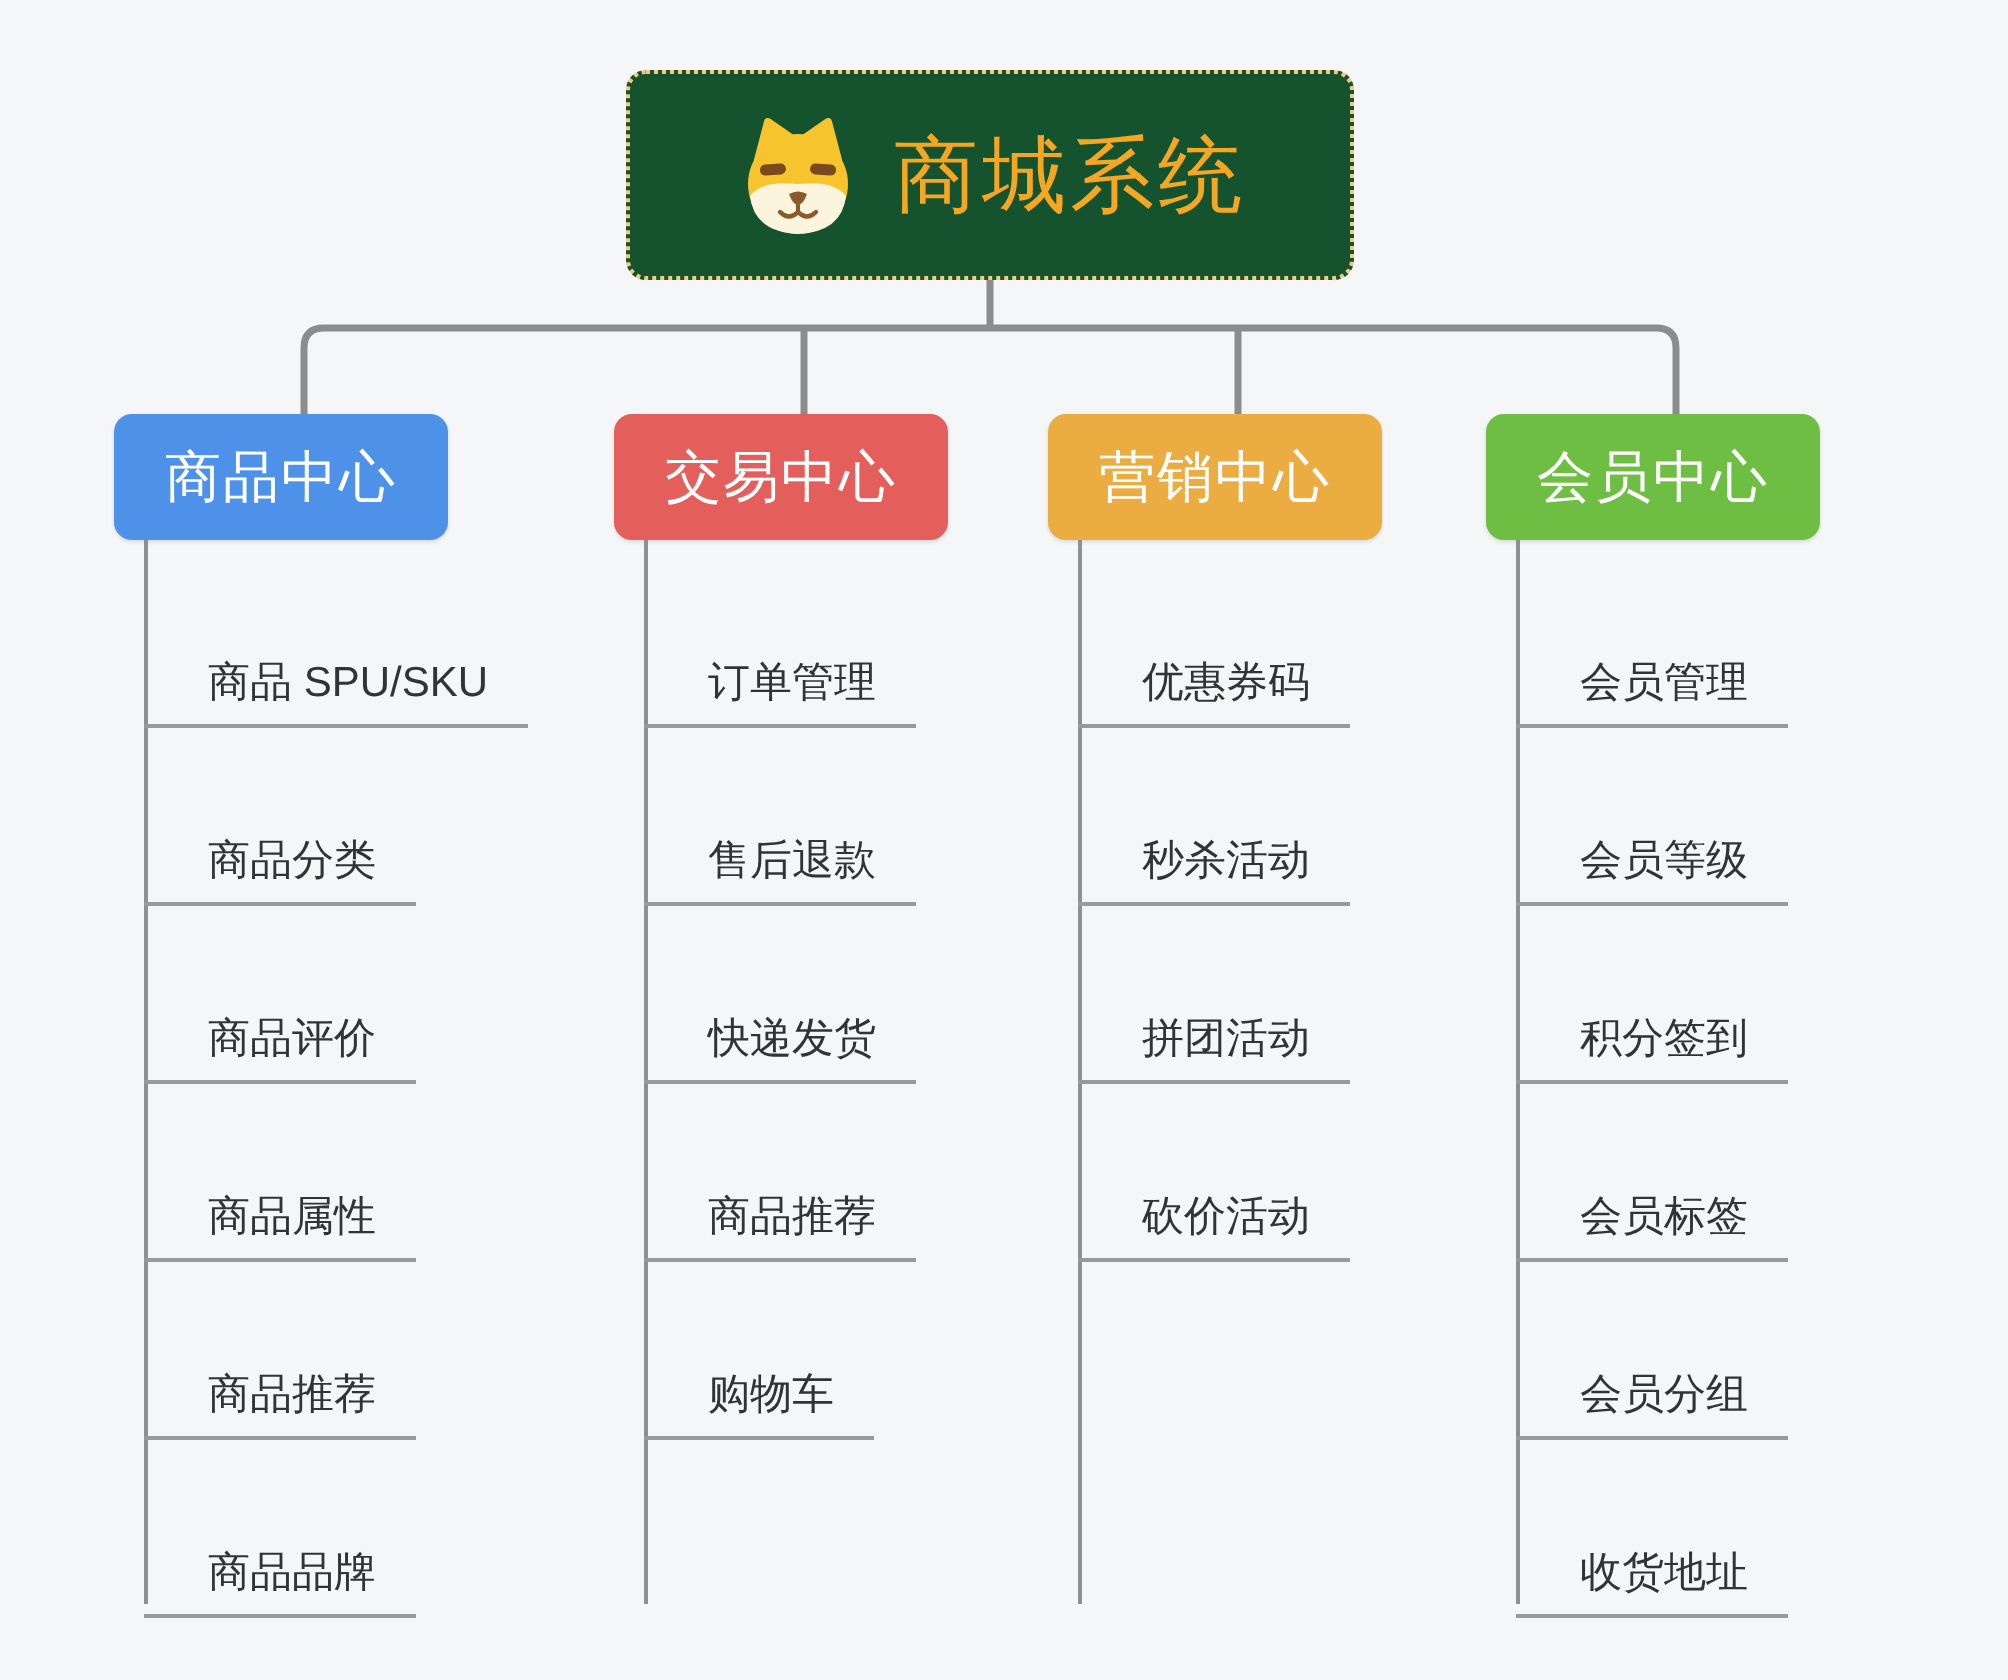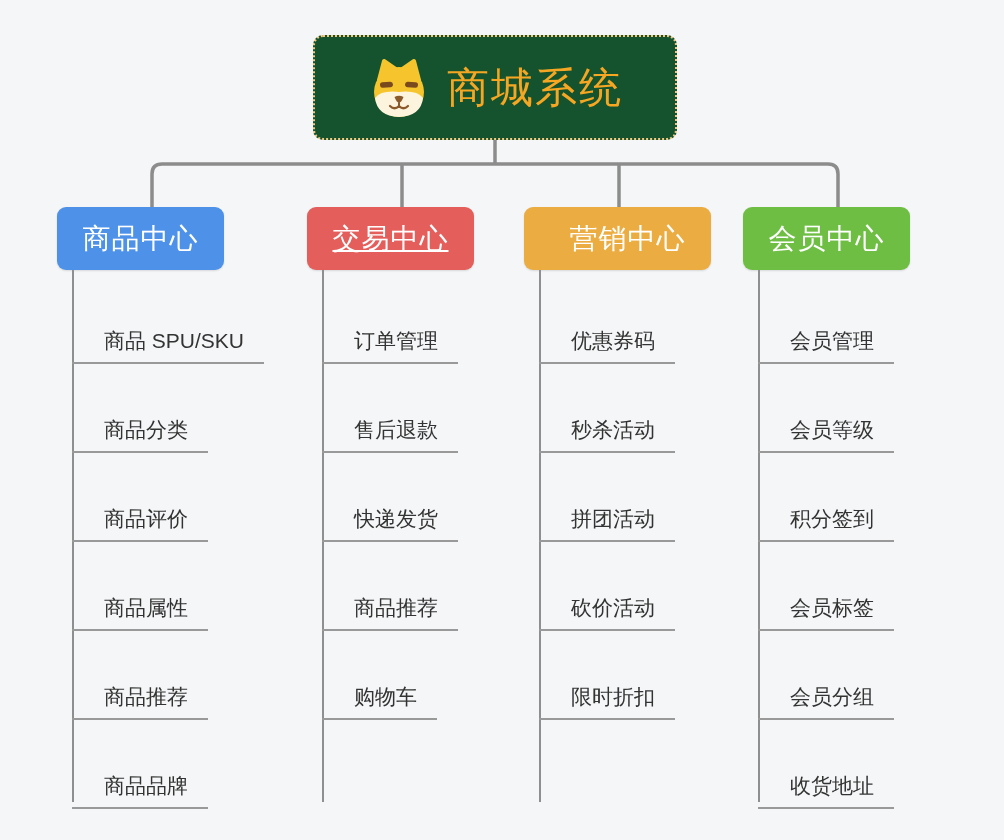--- a/index.html
+++ b/index.html
@@ -77,22 +77,22 @@
         <rect x="38" y="26" width="13" height="5.5" rx="2.7" fill="#7a4a1e" transform="rotate(4 45 29)"></rect>
         <path d="M27.5 41 Q32 38.5 36.5 41 Q34.5 46.5 32 46.5 Q29.5 46.5 27.5 41 Z" fill="#8a5a2b"></path>
         <path d="M32 46.5 L32 50" stroke="#8a5a2b" stroke-width="2" stroke-linecap="round"></path>
         <path d="M23 50 Q27.5 54.5 32 50 Q36.5 54.5 41 50" stroke="#8a5a2b" stroke-width="2.2" fill="none" stroke-linecap="round"></path>
       </svg>
     </span>
     <span class="root-title">商城系统</span>
   </div>
 
   <div class="branch b0" style="background-color: rgb(77, 145, 232);">商品中心</div>
-  <div class="branch b1" style="background-color: rgb(228, 95, 91); text-decoration: underline;">交易中心</div>
-  <div class="branch b2" style="background-color: rgb(235, 173, 65); padding-left: 20px;">营销中心</div>
+  <div class="branch b1" style="background-color: rgb(228, 95, 91);">交易中心</div>
+  <div class="branch b2" style="background-color: rgb(235, 173, 65);">营销中心</div>
   <div class="branch b3" style="background-color: rgb(110, 190, 68);">会员中心</div>
 
   <div class="trunk t0"></div>
   <div class="trunk t1"></div>
   <div class="trunk t2"></div>
   <div class="trunk t3"></div>
 
   <div class="leaf c0 r0">商品 SPU/SKU</div>
   <div class="leaf c0 r1">商品分类</div>
   <div class="leaf c0 r2">商品评价</div>
@@ -103,21 +103,20 @@
   <div class="leaf c1 r0">订单管理</div>
   <div class="leaf c1 r1">售后退款</div>
   <div class="leaf c1 r2">快递发货</div>
   <div class="leaf c1 r3">商品推荐</div>
   <div class="leaf c1 r4">购物车</div>
 
   <div class="leaf c2 r0">优惠券码</div>
   <div class="leaf c2 r1">秒杀活动</div>
   <div class="leaf c2 r2">拼团活动</div>
   <div class="leaf c2 r3">砍价活动</div>
-  <div class="leaf c2 r4">限时折扣</div>
 
   <div class="leaf c3 r0">会员管理</div>
   <div class="leaf c3 r1">会员等级</div>
   <div class="leaf c3 r2">积分签到</div>
   <div class="leaf c3 r3">会员标签</div>
   <div class="leaf c3 r4">会员分组</div>
   <div class="leaf c3 r5">收货地址</div>
 
 </div>
 

